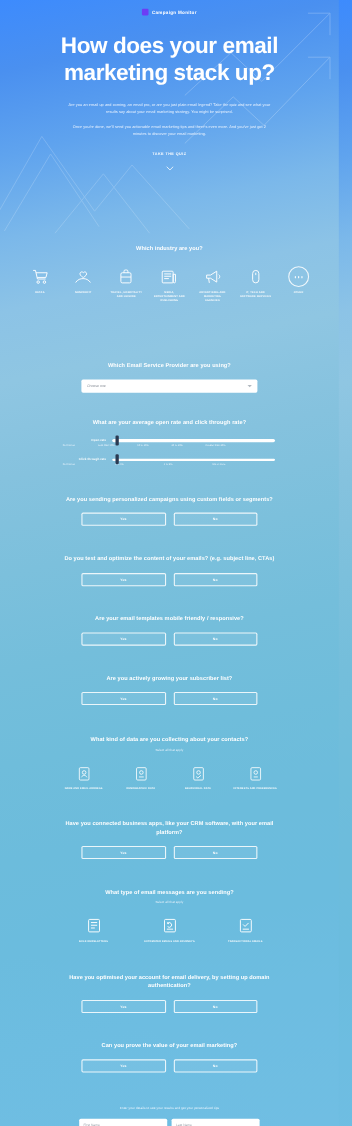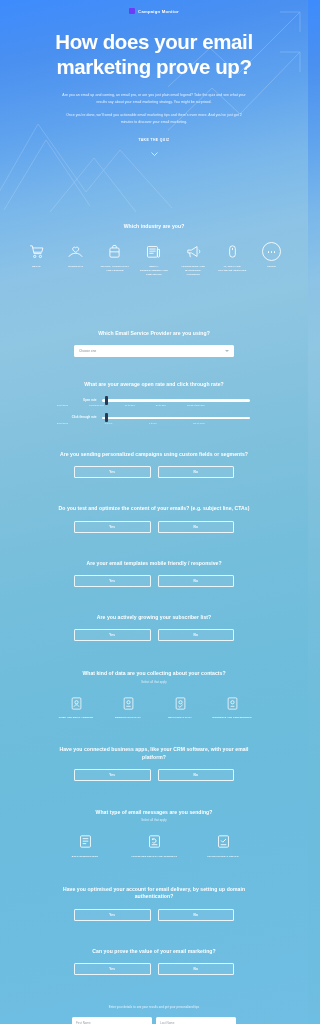--- a/index.html
+++ b/index.html
@@ -256,21 +256,21 @@
 </div>
 
 <div class="page">
 
   <div class="site-header">
     <span class="logo-mark"></span>
     <span class="logo-text">Campaign Monitor</span>
   </div>
 
   <div class="hero">
-    <h1>How does your email marketing prove up?</h1>
+    <h1>How does your email marketing stack up?</h1>
     <p class="hero-sub">Are you an email up and coming, an email pro, or are you just plain email legend? Take the quiz and see what your results say about your email marketing strategy. You might be surprised.</p>
     <p class="hero-sub">Once you're done, we'll send you actionable email marketing tips and there's even more. And you've just got 2 minutes to discover your email marketing.</p>
     <div class="hero-cta">TAKE THE QUIZ</div>
     <svg class="chev-down" viewBox="0 0 14 8" fill="none" stroke="#ffffff" stroke-width="1.4">
       <path d="M1 1 L7 7 L13 1"></path>
     </svg>
   </div>
 
   <div class="section" id="industry-section">
     <div class="q-title">Which industry are you?</div>

